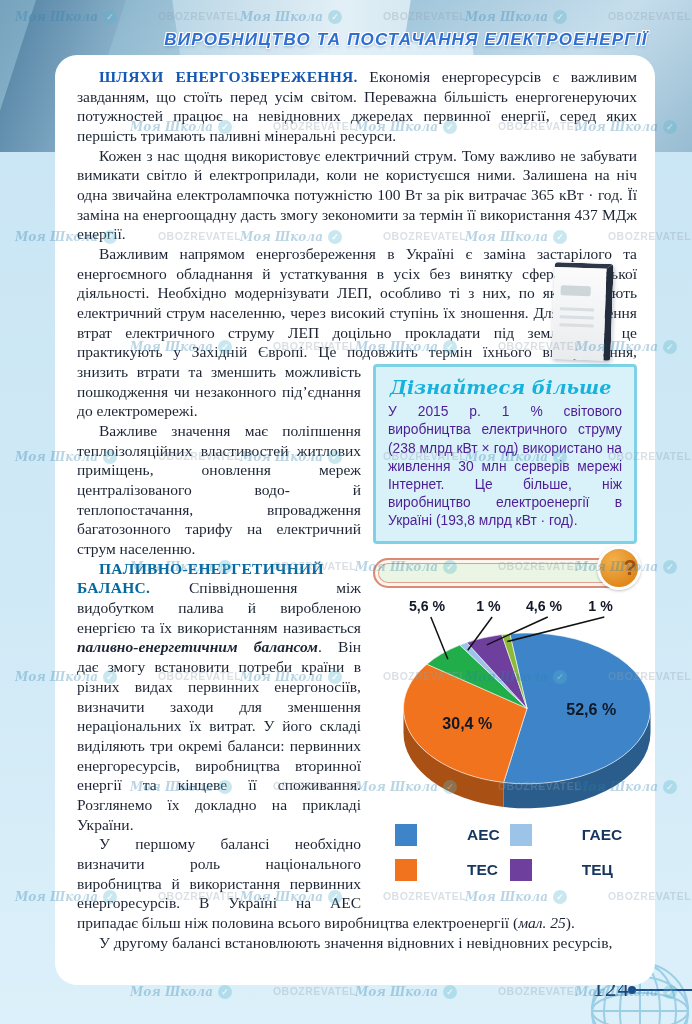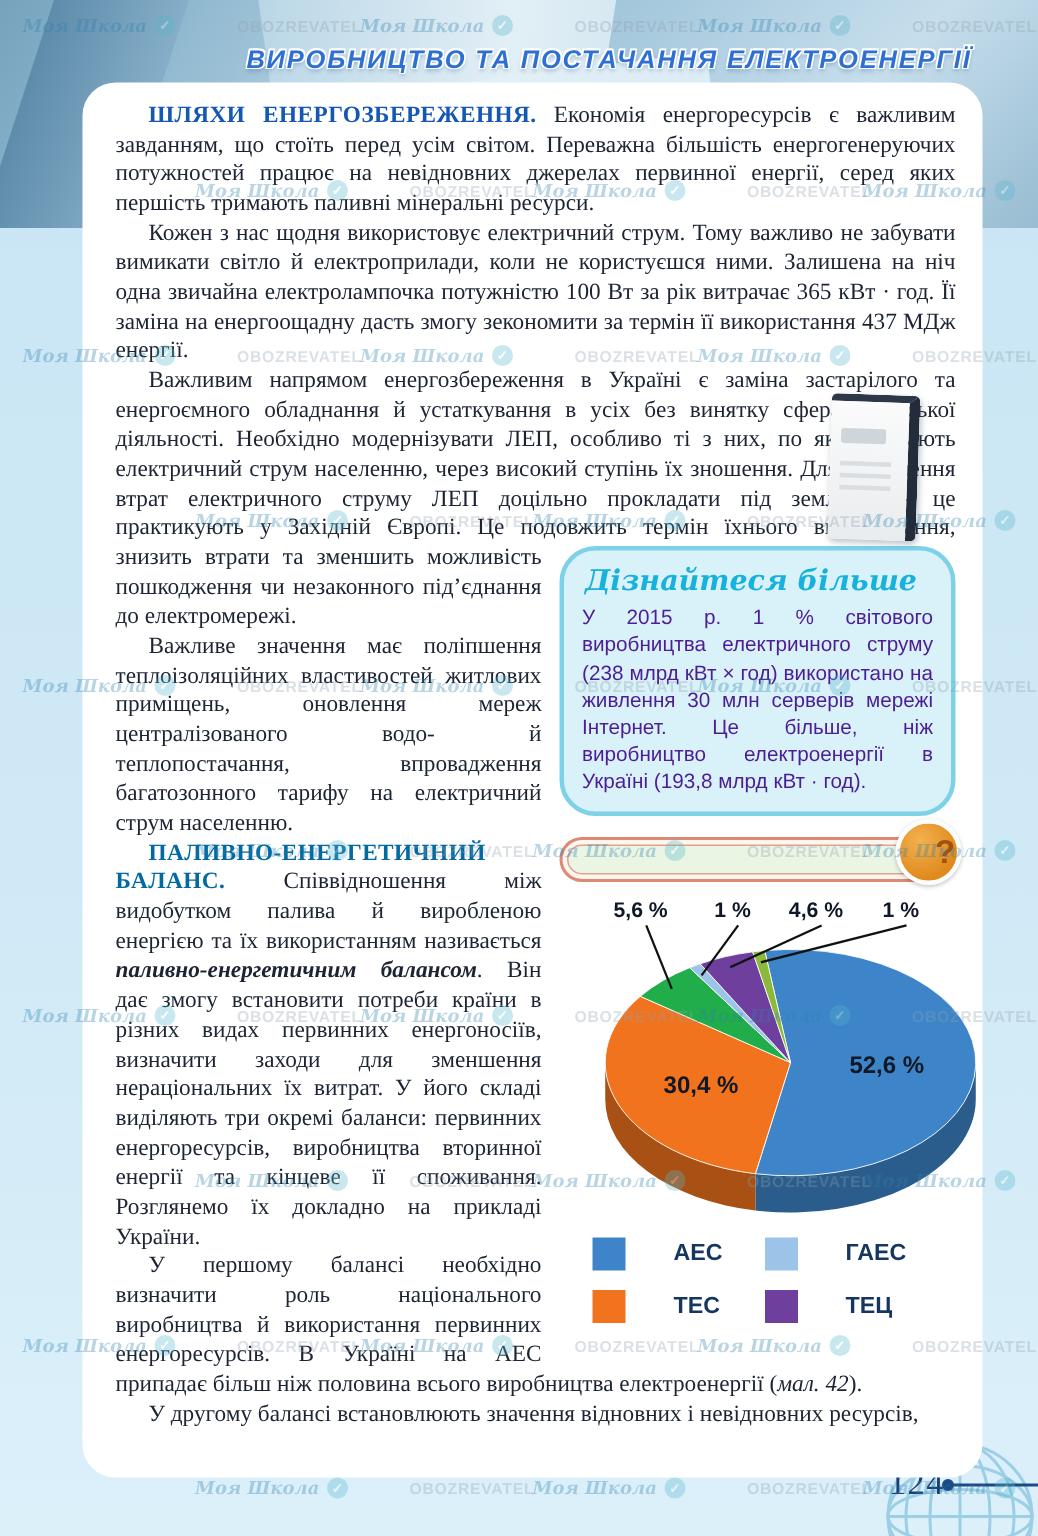--- a/index.html
+++ b/index.html
@@ -37,21 +37,21 @@
   .head-cyan{color:#0369a1;}
   .term{font-weight:bold;font-style:italic;}
   .ref-italic{font-style:italic;}
   
   .right-col{
     float:right;width:264px;margin:2px 0 4px 12px;
     font-family:"Liberation Sans","DejaVu Sans",sans-serif;
     position:relative;
   }
   .info-box{
-    background:#d9f1f8;border:3px solid #7dd2e8;border-radius:24px;
+    background:#d9f1f8;border:3px solid #7dd2e8;border-radius:4px;
     padding:8px 12px 10px 12px;margin-bottom:14px;
   }
   .info-box .info-title{
     font-family:"DejaVu Serif","Liberation Serif",serif;
     font-style:italic;font-weight:bold;font-size:19px;color:#17b2dc;margin:0 0 4px 2px;text-indent:0;
   }
   .info-box .info-text{font-size:13.8px;line-height:1.32;color:#4c1d95;text-align:justify;text-indent:0;
     font-family:"Liberation Sans","DejaVu Sans",sans-serif;}
   .question-box{
     position:relative;background:#eaf5e4;border:2px solid #dd8a74;border-radius:16px;
@@ -62,21 +62,21 @@
     font-family:"Liberation Sans","DejaVu Sans",sans-serif;}
   .q-badge{
     position:absolute;top:-14px;right:-6px;width:38px;height:38px;border-radius:50%;
     background:radial-gradient(circle at 35% 30%,#f3b14e,#e08a1e 70%);
     border:3px solid #fdfdfd;box-shadow:0 1px 3px rgba(0,0,0,.25);
     display:flex;align-items:center;justify-content:center;
     font-weight:bold;font-size:22px;color:#a4500f;font-family:"Liberation Sans",sans-serif;
   }
   .chart-wrap{margin:0 0 2px 0;}
   .legend{display:grid;grid-template-columns:1fr 1.15fr;row-gap:13px;column-gap:4px;padding:2px 0 0 22px;margin-bottom:12px;}
-  .legend-item{display:flex;align-items:center;gap:10px;}
+  .legend-item{display:flex;align-items:center;gap:28px;}
   .legend-swatch{width:22px;height:22px;flex:0 0 22px;}
   .legend-label{font-weight:bold;font-size:15.5px;color:#15365e;font-family:"Liberation Sans",sans-serif;}
   
   .meter{
     position:absolute;left:553px;top:263px;width:52px;height:92px;z-index:7;transform:rotate(2deg);
     background:linear-gradient(180deg,#fbfbfb,#e9ecee);
     border-radius:4px;box-shadow:1px 2px 4px rgba(60,80,100,.35);
     border-right:7px solid #232c3a;border-top:5px solid #2d3748;
   }
   .meter:before{content:"";position:absolute;left:7px;top:18px;width:30px;height:10px;background:#cfd6da;border-radius:2px;}
@@ -84,21 +84,21 @@
   
   .footer-globe{position:absolute;right:-8px;bottom:-42px;z-index:2;}
   .page-num{
     position:absolute;right:62px;bottom:22px;z-index:4;
     font-family:"Liberation Serif",serif;font-size:23px;color:#1c3f73;letter-spacing:1px;
   }
   .footer-line{position:absolute;right:0;bottom:33px;width:60px;height:2px;background:#1c4a86;z-index:4;}
   .footer-dot{position:absolute;right:56px;bottom:30px;width:8px;height:8px;border-radius:50%;background:#1c4a86;z-index:4;}
   
   .wm-layer{position:absolute;left:0;top:0;width:692px;height:1024px;z-index:20;pointer-events:none;}
-  .wm{position:absolute;display:flex;align-items:flex-end;gap:5px;opacity:.32;white-space:nowrap;}
+  .wm{position:absolute;display:flex;align-items:flex-start;gap:5px;opacity:.32;white-space:nowrap;}
   .wm .wm-school{font-family:"DejaVu Serif",serif;font-style:italic;font-weight:bold;font-size:12px;color:#2a7fae;}
   .wm .wm-logo{width:14px;height:14px;border-radius:50%;background:#56b6cc;color:#fff;display:flex;align-items:center;justify-content:center;font-size:9px;font-family:"Liberation Sans",sans-serif;font-weight:bold;}
   .wm .wm-brand{font-family:"Liberation Sans",sans-serif;font-weight:bold;font-size:10.5px;letter-spacing:.5px;color:#8fa0ae;margin-left:36px;}
 </style>
 </head>
 <body>
 
 <div class="bg-top">
   <div class="ph ph1"></div>
   <div class="ph ph2"></div>
@@ -167,21 +167,21 @@
             <span class="legend-label">ТЕЦ</span>
           </span>
         </span>
 
   </span><span>термін їхнього використання, знизить втрати та зменшить можливість пошкодження чи незаконного під’єднання до електромережі.</span></p>
 
   <p>Важливе значення має поліпшення теплоізоляційних властивостей житлових приміщень, оновлення мереж централізованого водо- й теплопостачання, впровадження багатозонного тарифу на електричний струм населенню.</p>
 
   <p><span class="inline-head head-cyan">ПАЛИВНО-ЕНЕРГЕТИЧНИЙ БАЛАНС.</span><span> Співвідношення між видобутком палива й виробленою енергією та їх використанням називається </span><span class="term">паливно-енергетичним балансом</span><span>. Він дає змогу встановити потреби країни в різних видах первинних енергоносіїв, визначити заходи для зменшення нераціональних їх витрат. У його складі виділяють три окремі баланси: первинних енергоресурсів, виробництва вторинної енергії та кінцеве її споживання. Розглянемо їх докладно на прикладі України.</span></p>
 
-  <p><span>У першому балансі необхідно визначити роль національного виробництва й використання первинних енергоресурсів. В Україні на АЕС припадає більш ніж половина всього виробництва електроенергії (</span><span class="ref-italic">мал. 42</span><span>).</span></p>
+  <p><span>У першому балансі необхідно визначити роль національного виробництва й використання первинних енергоресурсів. В Україні на АЕС припадає більш ніж половина всього виробництва електроенергії (</span><span class="ref-italic">мал. 25</span><span>).</span></p>
 
   <p>У другому балансі встановлюють значення відновних і невідновних ресурсів,</p>
 
 </div>
 
 <div class="meter"></div>
 
 <svg class="footer-globe" width="120" height="110" viewBox="0 0 120 110">
   <g fill="none" stroke="#9ccfe6" stroke-width="2">
     <ellipse cx="60" cy="55" rx="48" ry="48"></ellipse>

